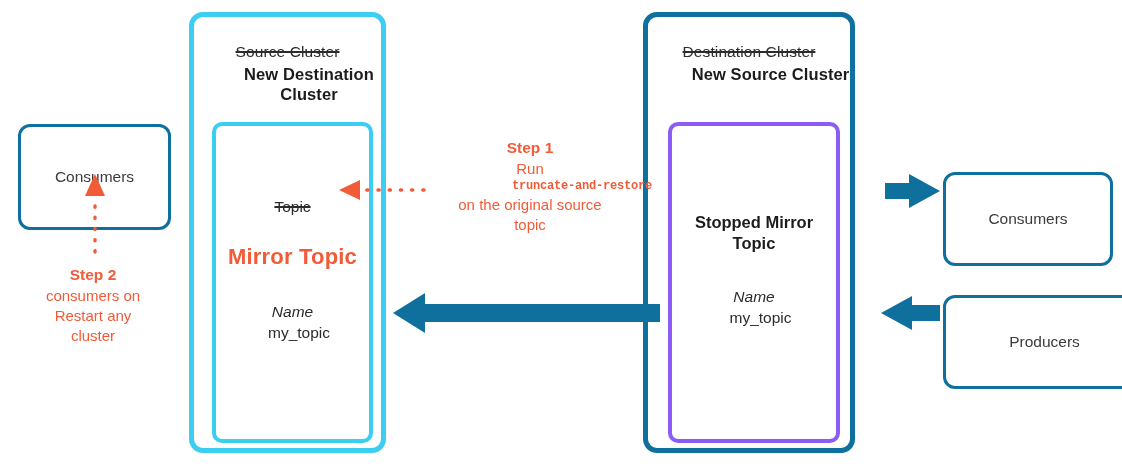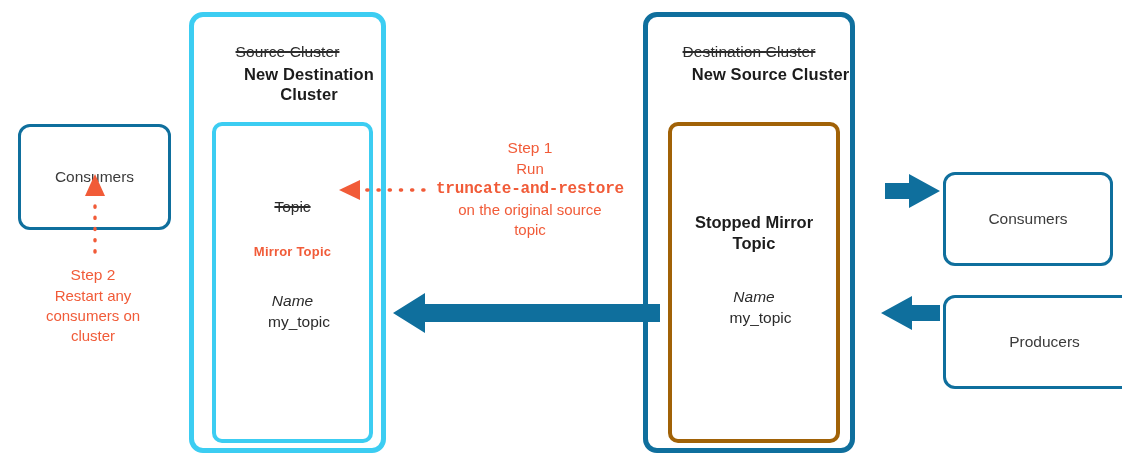--- a/index.html
+++ b/index.html
@@ -55,21 +55,21 @@
     left: 643px; top: 12px;
     width: 212px; height: 441px;
     border: 5px solid #0f6f9d;
     border-radius: 14px;
     display: block;
   }
   
   .inner-teal {
     left: 20px; top: 105px;
     width: 172px; height: 321px;
-    border: 4px solid #a16207;
+    border: 4px solid #8b5cf6;
     border-radius: 10px;
     display: block;
     background: #ffffff;
   }
 
   
   .cluster-head {
     position: absolute;
     left: 0; right: 0;
     top: 26px;
@@ -103,21 +103,21 @@
     text-align: center;
   }
   .topic-struck {
     font-size: 15.5px;
     color: #2b2b2b;
     text-decoration: line-through;
     text-decoration-thickness: 1.5px;
     margin-bottom: 28px;
   }
   .topic-accent {
-    font-size: 13px;
+    font-size: 22px;
     font-weight: bold;
     color: #f15b38;
     margin-bottom: 32px;
     letter-spacing: .2px;
   }
   .topic-bold {
     font-size: 16.5px;
     font-weight: bold;
     color: #1c1c1c;
     line-height: 1.25;
@@ -150,31 +150,32 @@
 
   
   .step-block {
     position: absolute;
     text-align: center;
     color: #f15b38;
     line-height: 1.32;
   }
   .step-title {
     font-size: 15.5px;
-    font-weight: normal;
+    font-weight: bold;
     display: block;
     margin-bottom: 1px;
   }
   .step-line { font-size: 15px; display: block; }
   .step-code {
     font-family: "Liberation Mono", "DejaVu Sans Mono", monospace;
-    font-size: 16px;
+    font-size: 12px;
     font-weight: bold;
     display: block;
     letter-spacing: -0.2px;
+    text-align: right;
   }
   .step1 { left: 408px; top: 138px; width: 244px; }
   .step2 { left: 17px;  top: 265px; width: 152px; }
 
   
   .arrows {
     position: absolute;
     left: 0; top: 0;
     width: 1122px; height: 467px;
     pointer-events: none;
@@ -231,22 +232,22 @@
   <div class="step-block step1">
     <span class="step-title">Step 1</span>
     <span class="step-line">Run</span>
     <span class="step-code">truncate-and-restore</span>
     <span class="step-line">on the original source</span>
     <span class="step-line">topic</span>
   </div>
 
   <div class="step-block step2">
     <span class="step-title">Step 2</span>
+    <span class="step-line">consumers on</span>
     <span class="step-line">Restart any</span>
-    <span class="step-line">consumers on</span>
     <span class="step-line">cluster</span>
   </div>
 
   <svg class="arrows" viewBox="0 0 1122 467" width="1122" height="467">
 
     <g>
       <polygon fill="#0f6f9d" points="393,313 425,293 425,304 660,304 660,322 425,322 425,333"></polygon>
     </g>
 
     <g>

